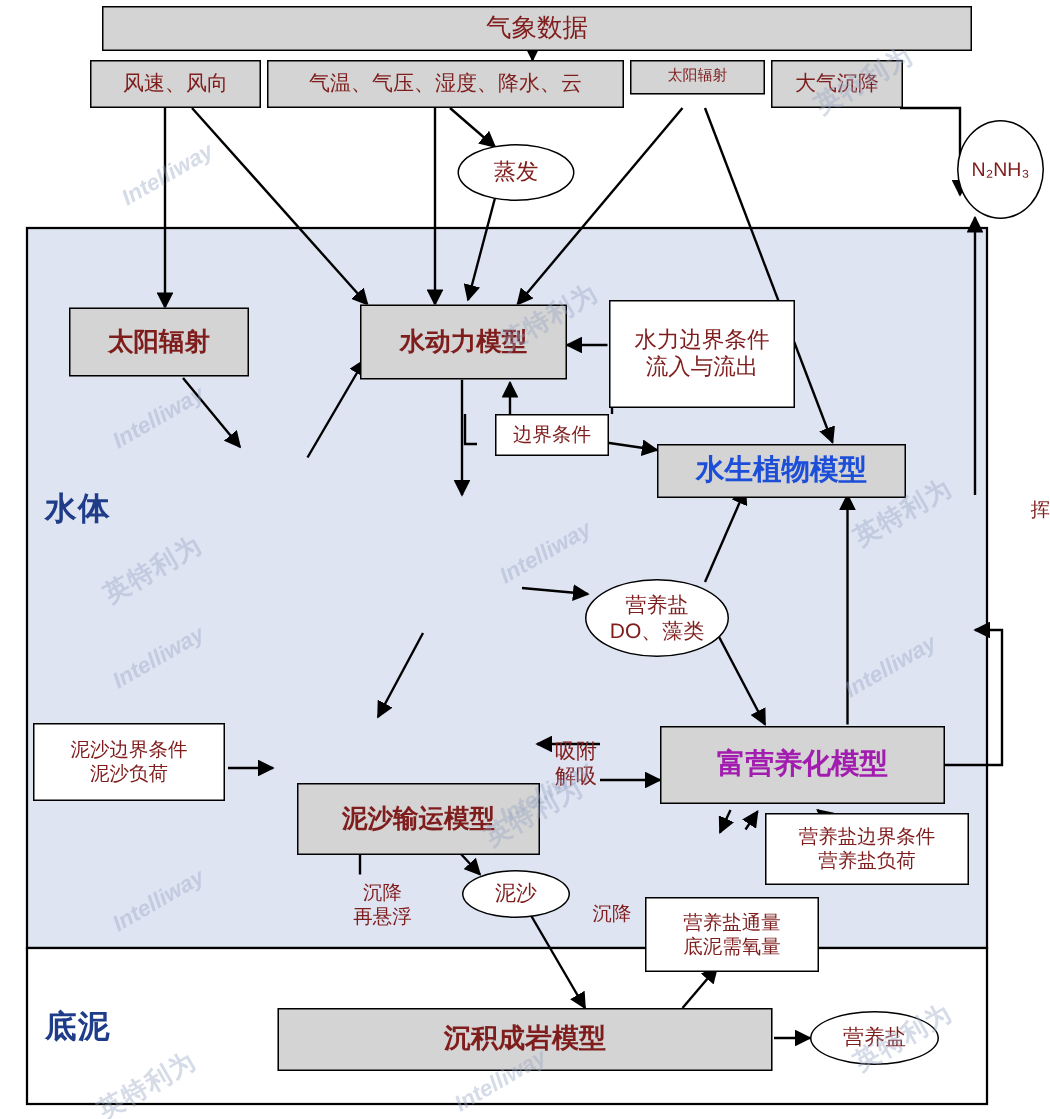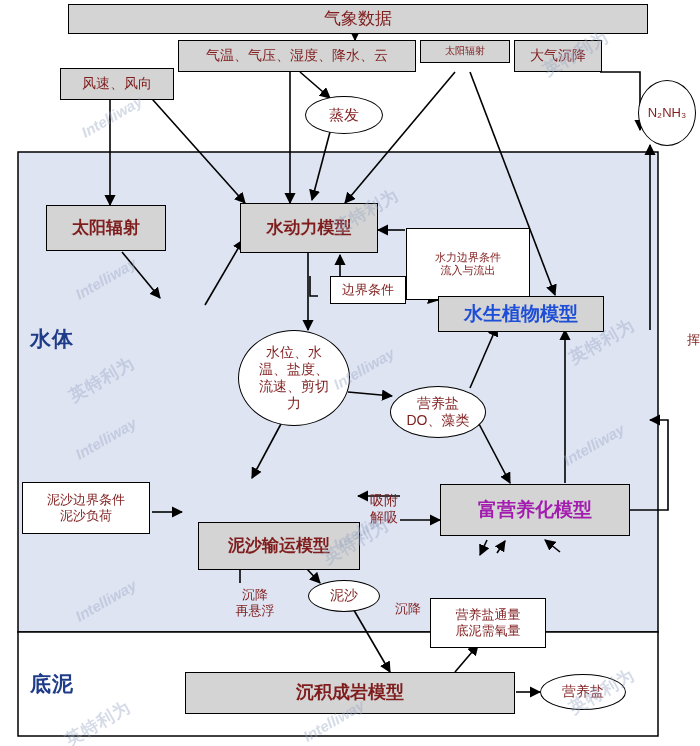--- a/index.html
+++ b/index.html
@@ -171,62 +171,60 @@
       <path d="M 408 256 L 408 276"></path>
       <path d="M 310 276 L 310 296 L 318 296"></path>
     </g>
   </svg>
 
   <div class="region-label" style="left:30px; top:325px;">水体</div>
   <div class="region-label" style="left:30px; top:670px;">底泥</div>
 
   <div class="node box" style="left:68px; top:4px; width:580px; height:30px; font-size:17px;">气象数据</div>
 
-  <div class="node box" style="left:60px; top:40px; width:114px; height:32px; font-size:14px;margin-top:28px;">风速、风向</div>
+  <div class="node box" style="left:60px; top:40px; width:114px; height:32px; font-size:14px;">风速、风向</div>
   <div class="node box" style="left:178px; top:40px; width:238px; height:32px; font-size:14px;">气温、气压、湿度、降水、云</div>
   <div class="node box" style="left:420px; top:40px; width:90px; height:23px; font-size:10px;">太阳辐射</div>
   <div class="node box" style="left:514px; top:40px; width:88px; height:32px; font-size:14px;">大气沉降</div>
 
   <div class="node ellipse" style="left:305px; top:96px; width:78px; height:38px; font-size:15px;">蒸发</div>
 
   <div class="node ellipse" style="left:638px; top:80px; width:58px; height:66px; font-size:13px; ">
     <span>N₂</span>
     <span>NH₃</span>
   </div>
 
   <div class="node box bold" style="left:46px; top:205px; width:120px; height:46px; font-size:17px;">太阳辐射</div>
 
   <div class="node box bold" style="left:240px; top:203px; width:138px; height:50px; font-size:17px;">水动力模型</div>
 
-  <div class="node box-white" style="left:406px; top:200px; width:124px; height:72px; font-size:11px;margin-top:28px;">水力边界条件
+  <div class="node box-white" style="left:406px; top:200px; width:124px; height:72px; font-size:15px;">水力边界条件
 流入与流出</div>
 
 
   <div class="node box-white" style="left:330px; top:276px; width:76px; height:28px; font-size:13px;">边界条件</div>
 
   <div class="node box title-red" style="left:438px; top:296px; width:166px; height:36px; font-size:19px;">水生植物模型</div>
 
-  <div class="node ellipse" style="left:238px; top:330px; width:112px; height:96px; font-size:14px;">水位、水
-温、盐度、
-流速、剪切
-力</div>
 
   <div class="node ellipse" style="left:390px; top:386px; width:96px; height:52px; font-size:14px;">营养盐
 DO、藻类</div>
 
   <div class="node box-white" style="left:22px; top:482px; width:128px; height:52px; font-size:13px;">泥沙边界条件
 泥沙负荷</div>
 
   <div class="node box bold" style="left:198px; top:484px; width:162px; height:48px; font-size:17px;margin-top:38px;">泥沙输运模型</div>
 
   <div class="node" style="left:362px; top:486px; width:44px; height:46px; font-size:14px; background:transparent;">吸附
 解吸</div>
 
   <div class="node box title-purple" style="left:440px; top:484px; width:190px; height:52px; font-size:19px;">富营养化模型</div>
 
+  <div class="node box-white" style="left:510px; top:542px; width:136px; height:48px; font-size:13px;">营养盐边界条件
+营养盐负荷</div>
 
   <div class="node" style="left:222px; top:582px; width:66px; height:42px; font-size:13px; background:transparent;">沉降
 再悬浮</div>
 
   <div class="node ellipse" style="left:308px; top:580px; width:72px; height:32px; font-size:14px;">泥沙</div>
 
   <div class="node" style="left:386px; top:598px; width:44px; height:22px; font-size:13px; background:transparent;">沉降</div>
 
   <div class="node box-white" style="left:430px; top:598px; width:116px; height:50px; font-size:13px;">营养盐通量
 底泥需氧量</div>

